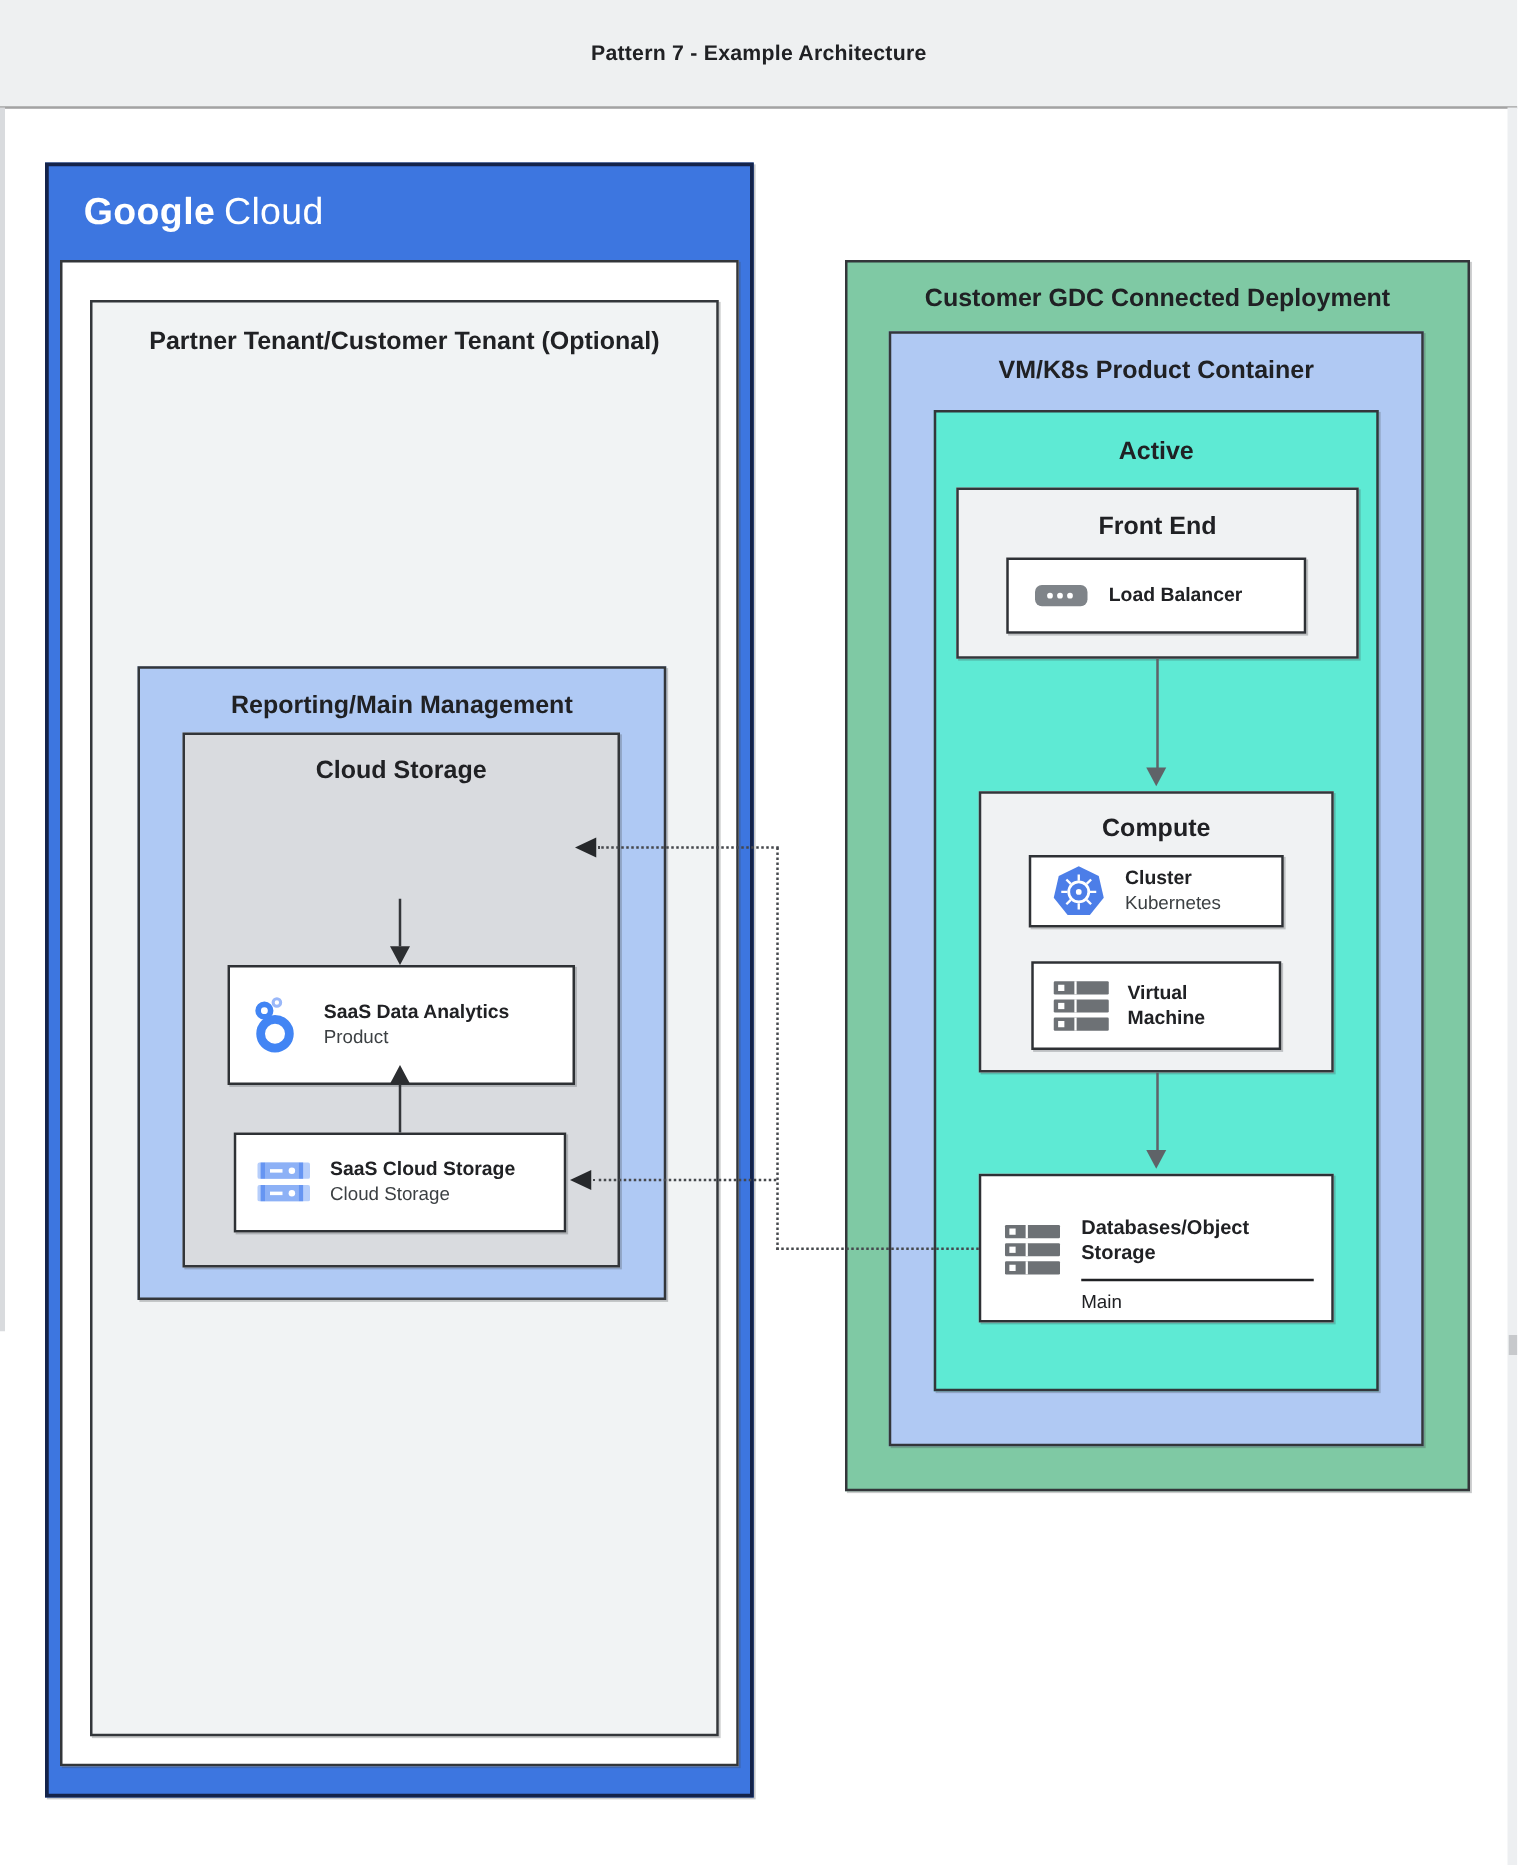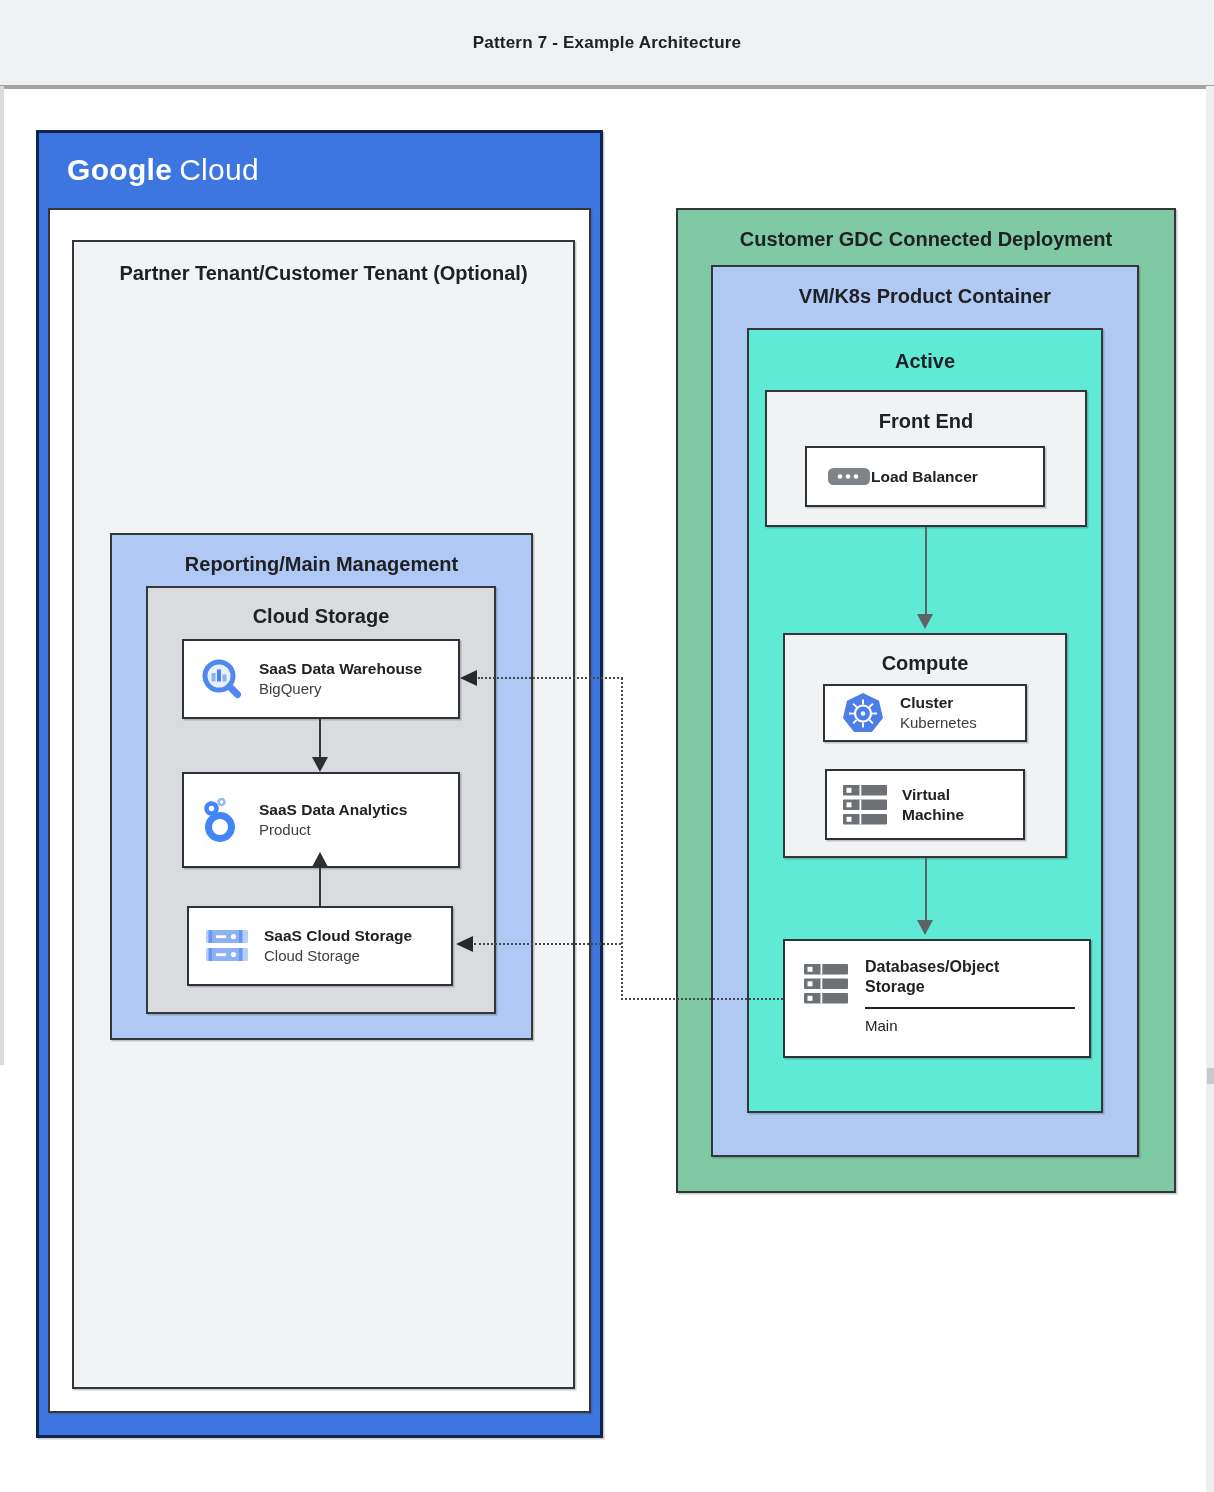--- a/index.html
+++ b/index.html
@@ -4,21 +4,21 @@
 <style>
   html,body{margin:0;padding:0;background:#fff;}
   #stage{
     position:relative; width:1214px; height:1492px; overflow:hidden;
     font-family:"Liberation Sans", sans-serif; background:#ffffff;
     -webkit-font-smoothing:antialiased;
   }
   
   #titlebar{
     position:absolute; left:0; top:0; width:1214px; height:85px;
-    background:#eef0f1; border-bottom:4px solid #a3a3a3;
+    background:#eef0f1; border-bottom:2px solid #a3a3a3;
     display:flex; align-items:center; justify-content:center;
   }
   #titlebar .t{ font-size:17px; font-weight:700; color:#202124; letter-spacing:.2px;}
   
   .edge{ position:absolute; }
   
   .box{ position:absolute; box-sizing:border-box; border:2px solid #33363a;
         box-shadow:1.5px 1.5px 0 rgba(60,64,67,.28); }
   .box-title{ font-weight:700; font-size:20px; color:#202124; text-align:center; display:block; }
   
@@ -40,21 +40,21 @@
          box-shadow:1.5px 1.5px 0 rgba(60,64,67,.28);}
   .node-text{ line-height:1.25; }
   .node-title{ font-weight:700; font-size:15.5px; color:#202124; }
   .node-sub{ font-size:15px; color:#3c4043; margin-top:1px; }
   #node-dw{ left:182px; top:639px; width:278px; height:80px; }
   #node-da{ left:182px; top:772px; width:278px; height:96px; }
   #node-sc{ left:187px; top:906px; width:266px; height:80px; }
   #lb-box{ left:805px; top:446px; width:240px; height:61px; }
   #cluster-box{ left:823px; top:684px; width:204px; height:58px; }
   #vm-box{ left:825px; top:769px; width:200px; height:71px; }
-  #db-box{ left:783px; top:939px; width:308px; height:119px; align-items:flex-start; padding-top:16px; }
+  #db-box{ left:783px; top:939px; width:284px; height:119px; align-items:flex-start; padding-top:32px; }
   #db-text{ flex:1; margin-right:14px; }
   #db-divider{ border:none; border-top:2px solid #202124; margin:10px 0 8px 0; }
   #db-main{ font-size:15px; color:#202124; }
   .wrap-narrow{ max-width:180px; }
   
   .vline{ position:absolute; width:2px; }
   .dark{ background:#34363a; } .gray{ background:#5f6368; }
   .head-down{ position:absolute; width:0; height:0;
     border-left:8px solid transparent; border-right:8px solid transparent; }
   .head-up{ position:absolute; width:0; height:0;
@@ -96,33 +96,20 @@
   </div>
 
   <div id="reporting-box" class="box">
     <span class="box-title">Reporting/Main Management</span>
   </div>
 
   <div id="cs-box" class="box">
     <span class="box-title">Cloud Storage</span>
   </div>
 
-  <div id="node-dw" class="node">
-    <svg class="icon" width="46" height="46" viewBox="0 0 46 46">
-      <circle cx="20" cy="20" r="14" fill="#eaf1fe" stroke="#5187ee" stroke-width="5"></circle>
-      <rect x="12.5" y="17" width="4" height="8.5" fill="#8ab0f8"></rect>
-      <rect x="18" y="13.5" width="4" height="12" fill="#4285f4"></rect>
-      <rect x="23.5" y="18.5" width="4" height="7" fill="#8ab0f8"></rect>
-      <line x1="30.5" y1="30.5" x2="38.5" y2="38.5" stroke="#5187ee" stroke-width="7" stroke-linecap="round"></line>
-    </svg>
-    <div class="node-text">
-      <div class="node-title">SaaS Data Warehouse</div>
-      <div class="node-sub">BigQuery</div>
-    </div>
-  </div>
 
   <div id="node-da" class="node">
     <svg class="icon" width="46" height="46" viewBox="0 0 46 46">
       <circle cx="21" cy="30" r="11.5" fill="none" stroke="#4285f4" stroke-width="7"></circle>
       <circle cx="12.5" cy="11.5" r="5" fill="none" stroke="#4285f4" stroke-width="4.5"></circle>
       <circle cx="22.5" cy="5" r="3" fill="none" stroke="#9ab8f9" stroke-width="2.5"></circle>
     </svg>
     <div class="node-text">
       <div class="node-title">SaaS Data Analytics</div>
       <div class="node-sub">Product</div>
@@ -168,21 +155,21 @@
   </div>
 
   <div id="active-box" class="box">
     <span class="box-title">Active</span>
   </div>
 
   <div id="frontend-box" class="box">
     <span class="box-title">Front End</span>
   </div>
 
-  <div id="lb-box" class="node" style="padding-left:20px;gap:0;">
+  <div id="lb-box" class="node" style="padding-left:20px;gap:16px;">
     <svg class="icon" width="44" height="20" viewBox="0 0 44 20">
       <rect x="1" y="1" width="42" height="17" rx="5.5" fill="#7f8489"></rect>
       <circle cx="13" cy="9.5" r="2.3" fill="#ffffff"></circle>
       <circle cx="21" cy="9.5" r="2.3" fill="#ffffff"></circle>
       <circle cx="29" cy="9.5" r="2.3" fill="#ffffff"></circle>
     </svg>
     <div class="node-text">
       <div class="node-title">Load Balancer</div>
     </div>
   </div>

